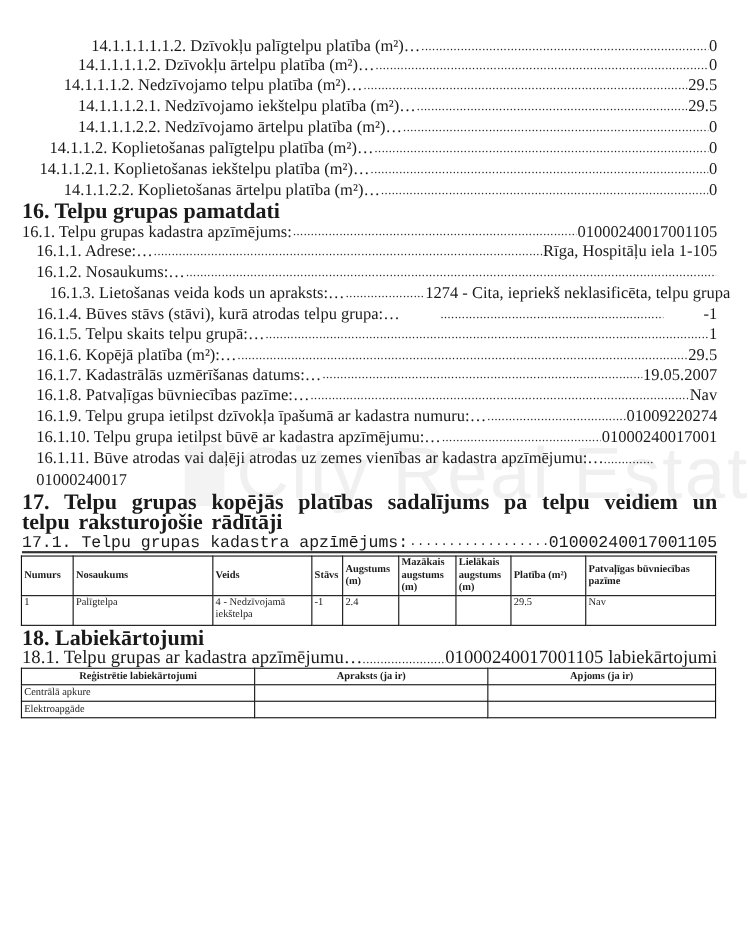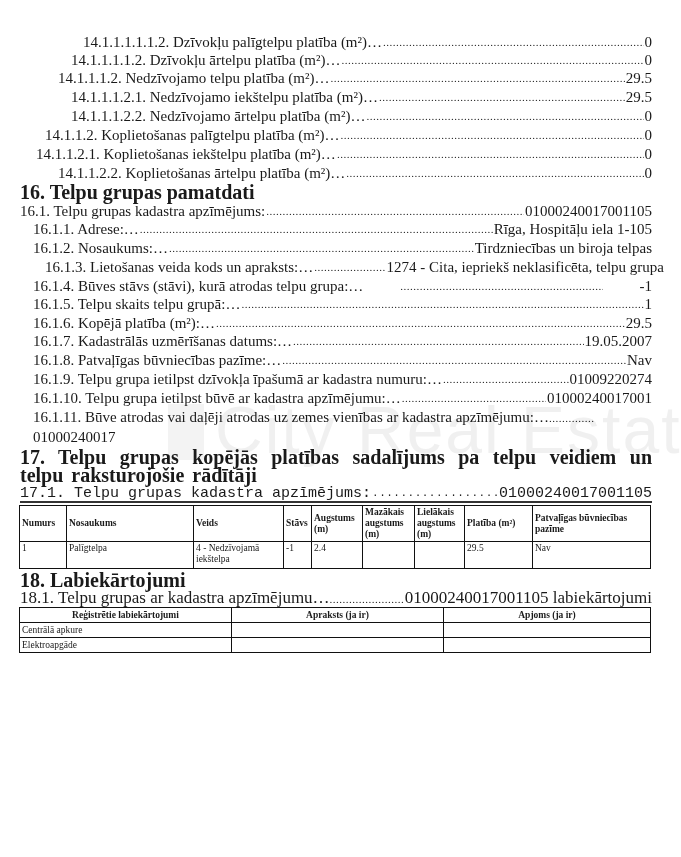--- a/index.html
+++ b/index.html
@@ -124,21 +124,20 @@
       <span class="val">01000240017001105</span>
   </div>
   <div class="line" style="top:220px;">
     <span class="lbl" style="margin-left:33px;">16.1.1. Adrese:…</span>
       <span class="dots"></span>
       <span class="val">Rīga, Hospitāļu iela 1-105</span>
   </div>
   <div class="line" style="top:239px;">
     <span class="lbl" style="margin-left:33px;">16.1.2. Nosaukums:…</span>
       <span class="dots"></span>
-      <span class="val">Tirdzniecības un biroja telpas</span>
   </div>
   <div class="line" style="top:258px;padding-left:12px;">
     <span class="lbl" style="margin-left:33px;">16.1.3. Lietošanas veida kods un apraksts:…</span>
       <span class="dots"></span>
       <span class="val">1274 - Cita, iepriekš neklasificēta, telpu grupa</span>
   </div>
   <div class="line" style="top:277px;gap:36px;">
     <span class="lbl" style="margin-left:33px;">16.1.4. Būves stāvs (stāvi), kurā atrodas telpu grupa:…</span>
       <span class="dots"></span>
       <span class="val">-1</span>

